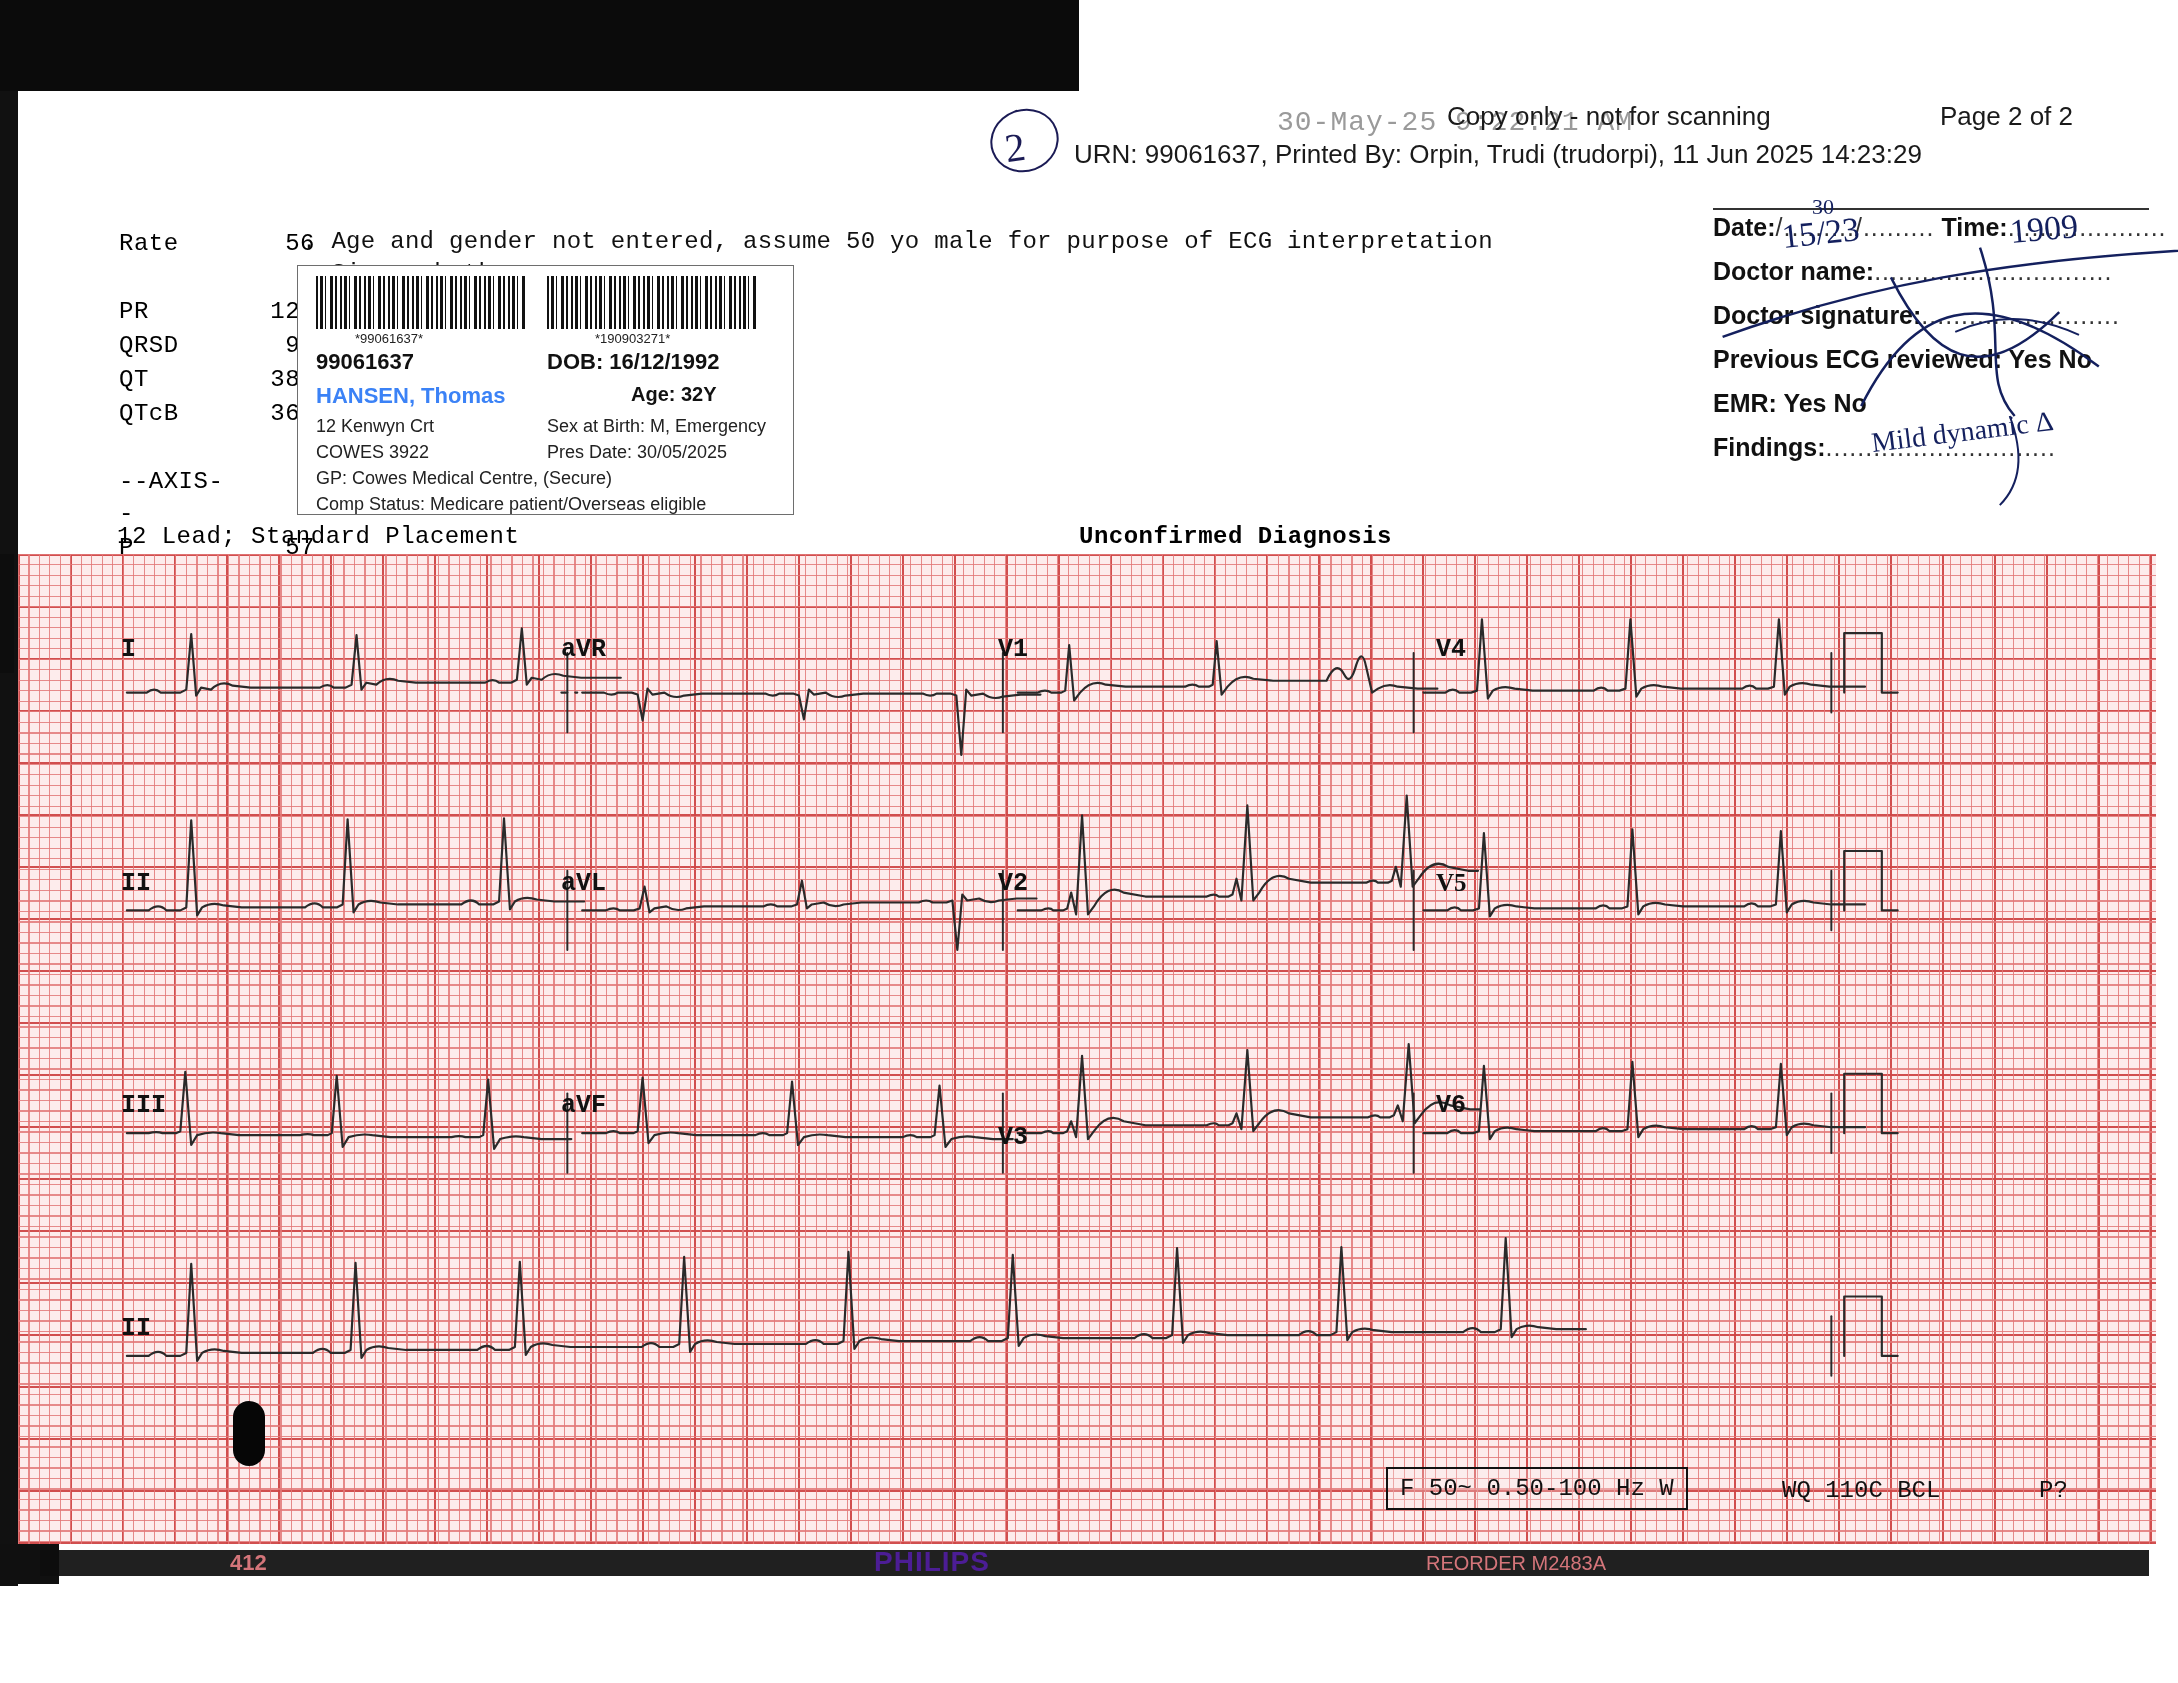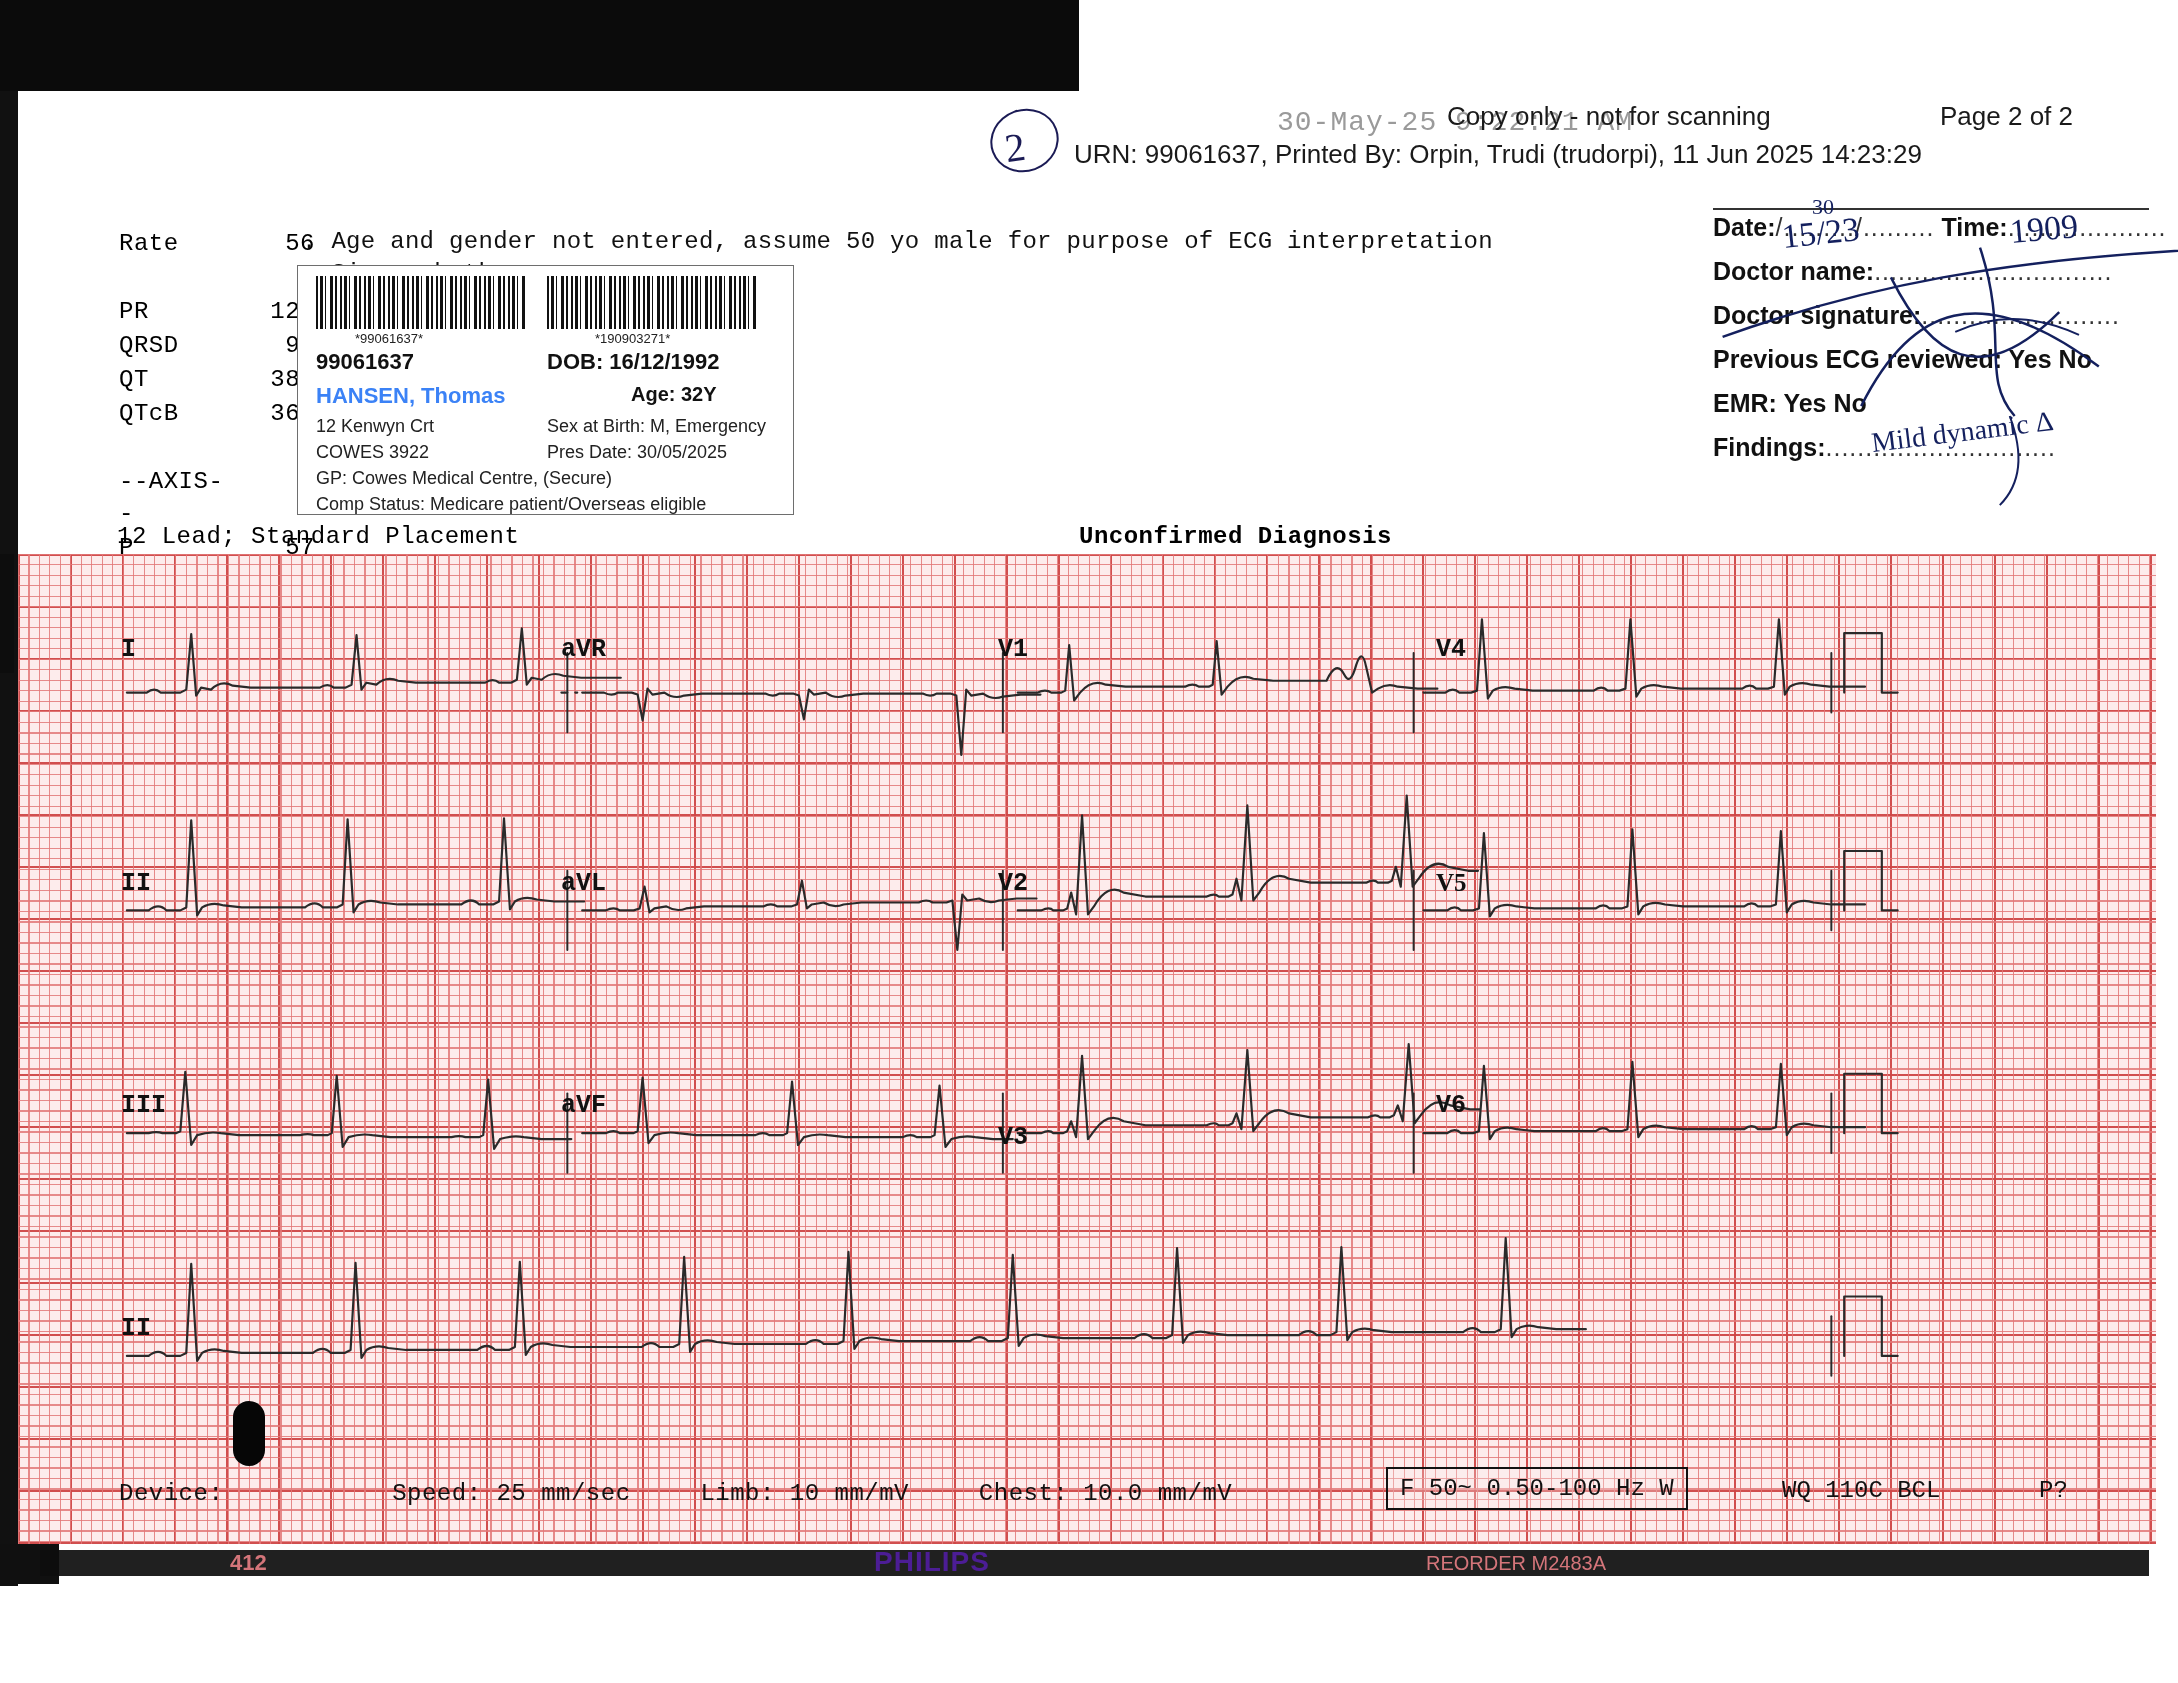--- a/index.html
+++ b/index.html
@@ -314,29 +314,20 @@
 
     <div class="lead-lbl" style="left:103px;top:537px;">III</div>
     <div class="lead-lbl" style="left:543px;top:537px;">aVF</div>
     <div class="lead-lbl" style="left:980px;top:537px;margin-top:32px;">V3</div>
     <div class="lead-lbl" style="left:1418px;top:537px;">V6</div>
 
     <div class="lead-lbl" style="left:103px;top:760px;">II</div>
   </div>
 
   <div id="blob"></div>
-  <div id="foot">
-    <span>Device:</span>
-    <span style="width:139px;"></span>
-    <span>Speed: 25 mm/sec</span>
-    <span style="width:40px;"></span>
-    <span>Limb: 10 mm/mV</span>
-    <span style="width:40px;"></span>
-    <span>Chest: 10.0 mm/mV</span>
-  </div>
   <div id="filt-box">F 50~ 0.50-100 Hz W</div>
   <div id="wq">WQ 110C BCL</div>
   <div id="pq">P?</div>
 
   <div id="num412">412</div>
   <div id="philips">PHILIPS</div>
   <div id="reorder">REORDER M2483A</div>
 
 </div>
 

